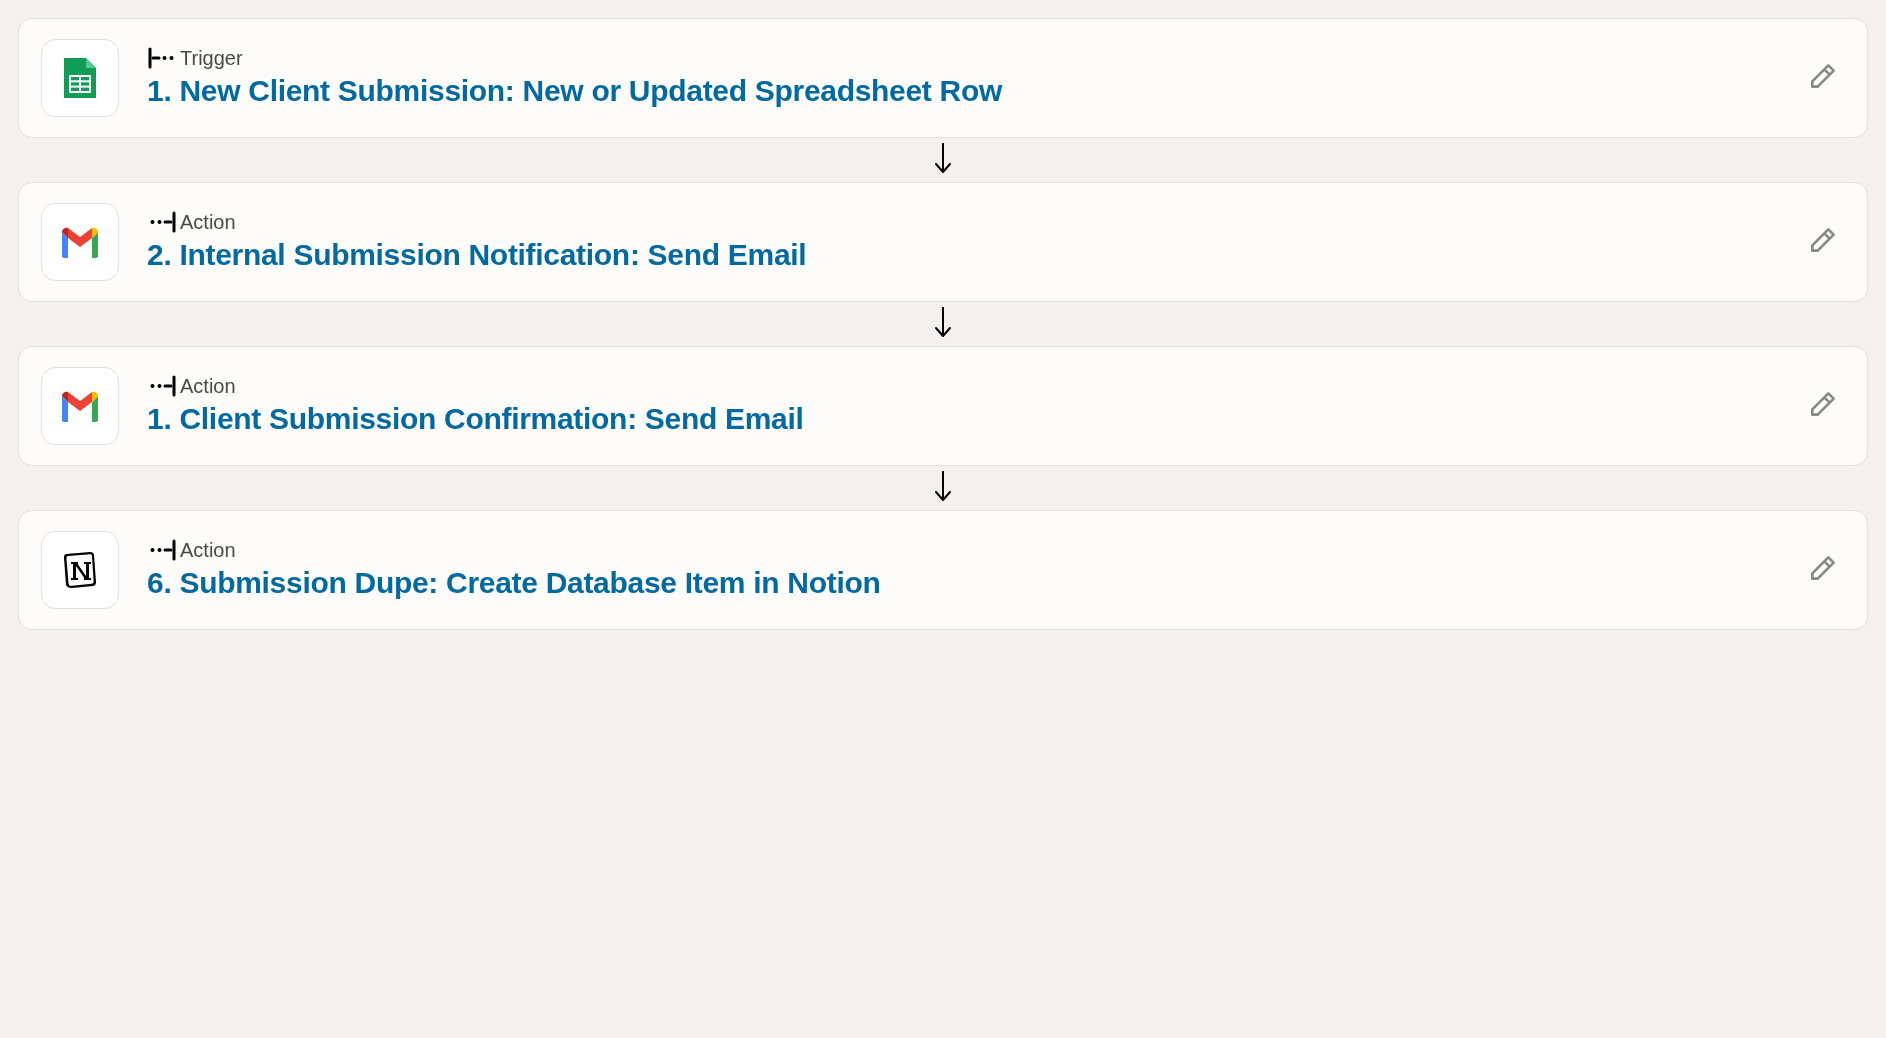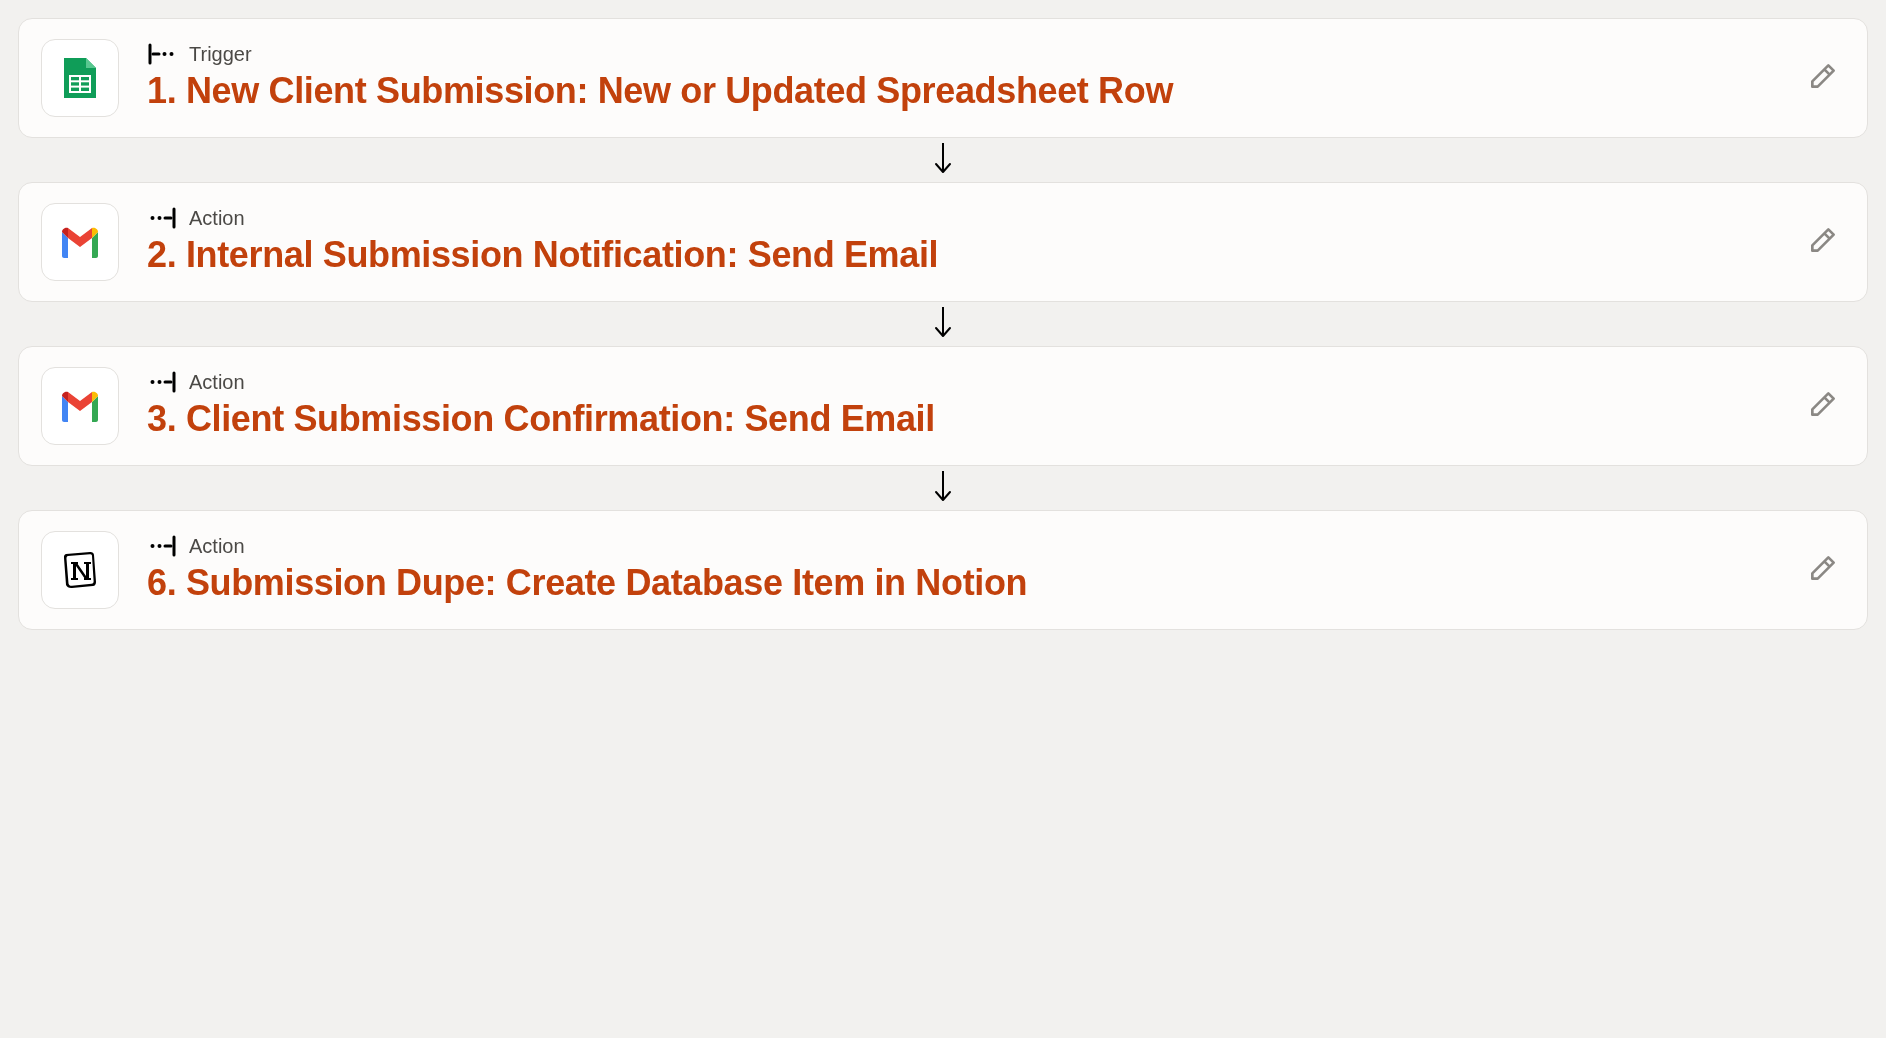--- a/index.html
+++ b/index.html
@@ -33,33 +33,33 @@
     align-items: center;
     justify-content: center;
     background: #fff;
     flex-shrink: 0;
   }
   .app-icon-wrap svg { width: 48px; height: 48px; }
   .step-body { flex: 1; min-width: 0; }
   .step-meta {
     display: flex;
     align-items: center;
-    gap: 12px;
+    gap: 3px;
     margin-bottom: 4px;
   }
   .step-kind-icon svg { width: 30px; height: 22px; display:block; }
   .step-kind-label {
     color: #4b4946;
     font-size: 20px;
     line-height: 1;
   }
   .step-title {
-    font-size: 36px;
+    font-size: 30px;
     font-weight: 700;
-    color: #c2410c;
+    color: #0369a1;
     line-height: 1.2;
     letter-spacing: -0.01em;
   }
   .edit-button {
     width: 44px;
     height: 44px;
     display: flex;
     align-items: center;
     justify-content: center;
     color: #8b8884;
@@ -182,21 +182,21 @@
         <span class="step-kind-icon">
           <svg viewBox="0 0 30 22">
             <circle cx="5.5" cy="11" r="2" fill="#000"></circle>
             <circle cx="12.5" cy="11" r="2" fill="#000"></circle>
             <line x1="18" y1="11" x2="24" y2="11" stroke="#000" stroke-width="3" stroke-linecap="round"></line>
             <line x1="27" y1="2" x2="27" y2="20" stroke="#000" stroke-width="3" stroke-linecap="round"></line>
           </svg>
         </span>
         <span class="step-kind-label">Action</span>
       </div>
-      <div class="step-title">3. Client Submission Confirmation: Send Email</div>
+      <div class="step-title">1. Client Submission Confirmation: Send Email</div>
     </div>
     <div class="edit-button">
       <span>
         <svg viewBox="0 0 24 24" fill="none">
           <path d="M4 20 L4 16 L16 4 L20 8 L8 20 Z" stroke="currentColor" stroke-width="2" stroke-linejoin="round"></path>
           <line x1="13" y1="7" x2="17" y2="11" stroke="currentColor" stroke-width="2"></line>
         </svg>
       </span>
     </div>
   </div>

